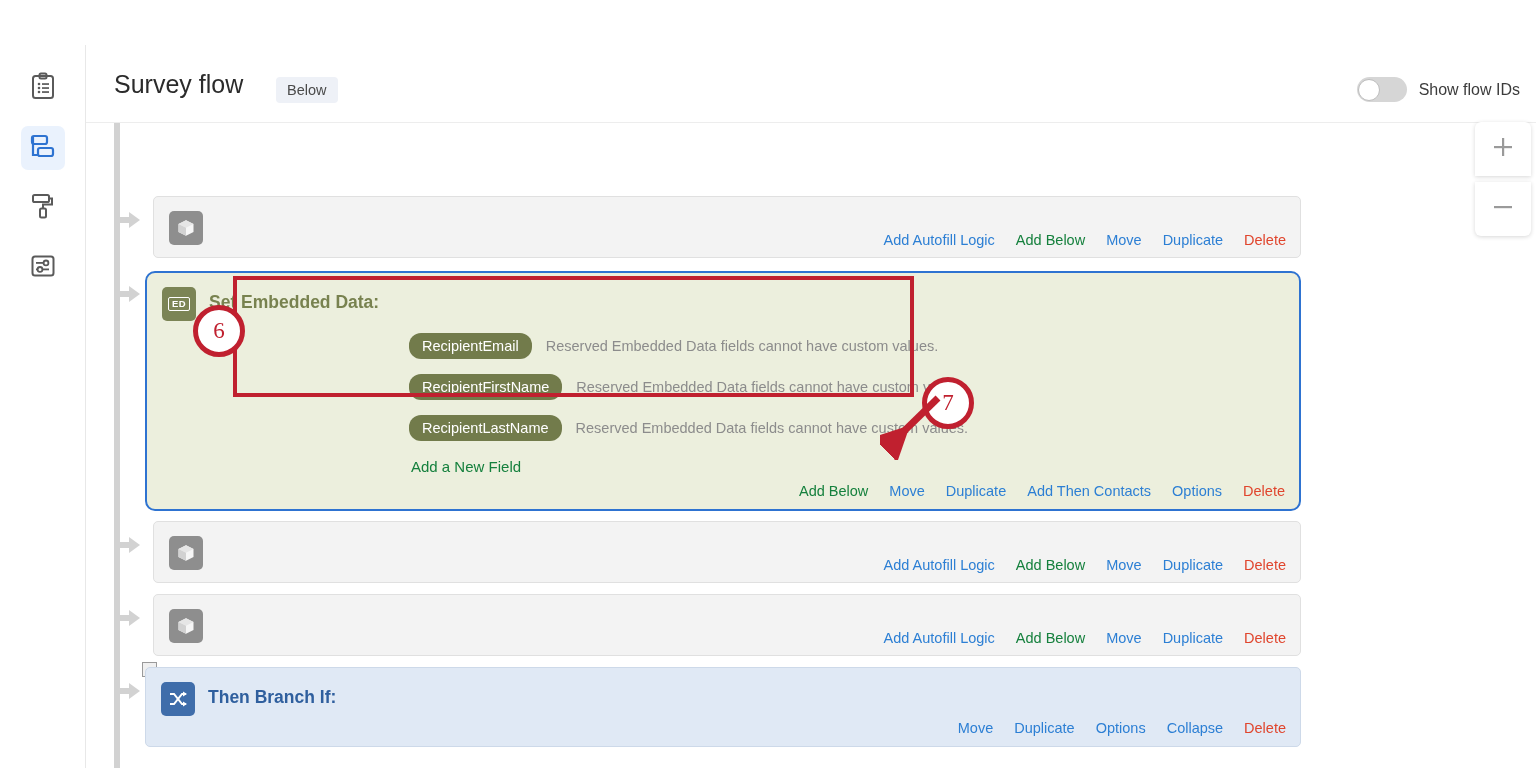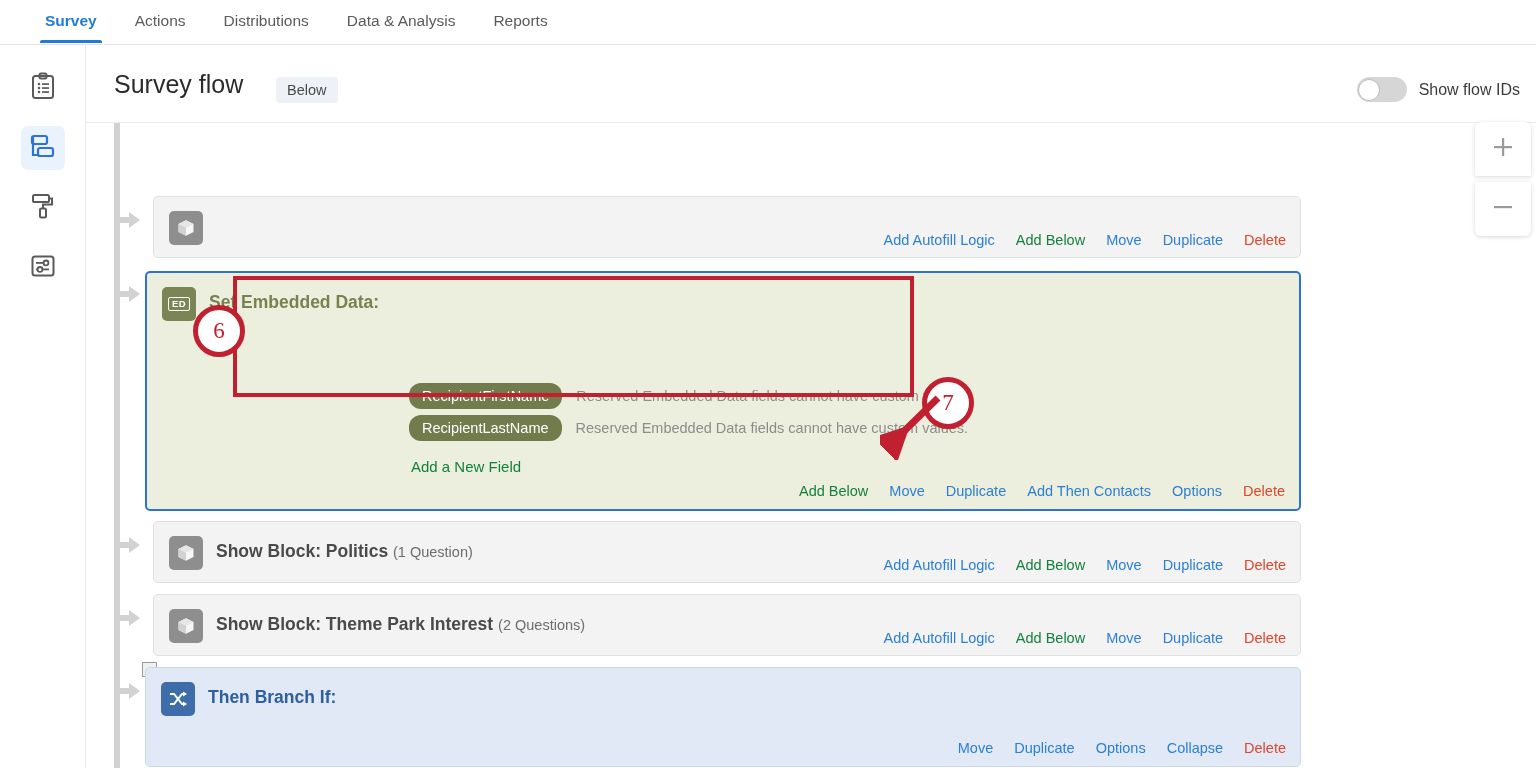--- a/index.html
+++ b/index.html
@@ -179,27 +179,20 @@
     display: flex; align-items: center; justify-content: center;
     font-size: 23px; color: #c0202f; font-family: "Liberation Serif", serif;
   }
   .anno-svg { position: absolute; pointer-events: none; }
 </style>
 </head>
 <body>
 
 <div class="page">
 
-  <div class="topnav">
-    <div class="nav-tab active">Survey</div>
-    <div class="nav-tab">Actions</div>
-    <div class="nav-tab">Distributions</div>
-    <div class="nav-tab">Data &amp; Analysis</div>
-    <div class="nav-tab">Reports</div>
-  </div>
 
   <div class="rail">
     <div class="rail-btn" style="top:21px;">
       <span>
         <svg width="26" height="28" viewBox="0 0 26 28" fill="none">
           <rect x="3" y="4" width="20" height="22" rx="2.5" stroke="#5a5a5a" stroke-width="2"></rect>
           <rect x="9.5" y="1.5" width="7" height="5" rx="1.5" stroke="#5a5a5a" stroke-width="2"></rect>
           <circle cx="9" cy="12" r="1.3" fill="#5a5a5a"></circle>
             <rect x="12" y="11.2" width="7" height="1.7" fill="#5a5a5a"></rect>
           <circle cx="9" cy="16" r="1.3" fill="#5a5a5a"></circle>
@@ -288,27 +281,31 @@
         </div>
         <div class="links" style="bottom:9px;">
           <span class="link">Add Autofill Logic</span>
           <span class="link green">Add Below</span>
           <span class="link">Move</span>
           <span class="link">Duplicate</span>
           <span class="link red">Delete</span>
         </div>
       </div>
 
-      <div class="card embedded" style="left:59px; top:148px; width:1156px; height:240px;">
+      <div class="card embedded" style="left:59px; top:148px; width:1156px; height:240px;border-radius:10px;">
         <div class="blk-icon olive">
           <span class="ed-text">ED</span>
         </div>
         <div class="blk-title olive">Set Embedded Data:</div>
 
-        <div class="ed-row" style="left:262px; top:110px;">
+        <div class="ed-row" style="left:262px; top:60px;">
+          <span class="ed-pill">RecipientEmail</span>
+          <span class="ed-note">Reserved Embedded Data fields cannot have custom values.</span>
+        </div>
+        <div class="ed-row" style="left:262px; top:101px;">
           <span class="ed-pill">RecipientFirstName</span>
           <span class="ed-note">Reserved Embedded Data fields cannot have custom values.</span>
         </div>
         <div class="ed-row" style="left:262px; top:142px;">
           <span class="ed-pill">RecipientLastName</span>
           <span class="ed-note">Reserved Embedded Data fields cannot have custom values.</span>
         </div>
 
         <div class="add-field" style="top:185px;">Add a New Field</div>
 
@@ -323,58 +320,50 @@
       </div>
 
       <div class="card block" style="left:67px; top:398px; width:1148px; height:62px;">
         <div class="blk-icon grey">
           <svg width="20" height="20" viewBox="0 0 20 20" fill="none">
             <path d="M10 2.2 17.5 6v8L10 17.8 2.5 14V6z" fill="#fff" opacity=".92"></path>
             <path d="M10 2.2 17.5 6 10 9.8 2.5 6z" fill="#e6e6e6"></path>
             <path d="M10 9.8v8L2.5 14V6z" fill="#d2d2d2"></path>
           </svg>
         </div>
-        <div class="blk-title">
-          <span>Show Block: Politics</span>
-          <span class="qcount">(1 Question)</span>
-        </div>
         <div class="links" style="bottom:9px;">
           <span class="link">Add Autofill Logic</span>
           <span class="link green">Add Below</span>
           <span class="link">Move</span>
           <span class="link">Duplicate</span>
           <span class="link red">Delete</span>
         </div>
       </div>
 
       <div class="card block" style="left:67px; top:471px; width:1148px; height:62px;">
         <div class="blk-icon grey">
           <svg width="20" height="20" viewBox="0 0 20 20" fill="none">
             <path d="M10 2.2 17.5 6v8L10 17.8 2.5 14V6z" fill="#fff" opacity=".92"></path>
             <path d="M10 2.2 17.5 6 10 9.8 2.5 6z" fill="#e6e6e6"></path>
             <path d="M10 9.8v8L2.5 14V6z" fill="#d2d2d2"></path>
           </svg>
         </div>
-        <div class="blk-title">
-          <span>Show Block: Theme Park Interest</span>
-          <span class="qcount">(2 Questions)</span>
-        </div>
         <div class="links" style="bottom:9px;">
           <span class="link">Add Autofill Logic</span>
           <span class="link green">Add Below</span>
           <span class="link">Move</span>
           <span class="link">Duplicate</span>
           <span class="link red">Delete</span>
         </div>
       </div>
 
       <div class="collapse-box" style="left:56px; top:539px;">
         <i></i>
       </div>
-      <div class="card branch" style="left:59px; top:544px; width:1156px; height:100px;">
+      <div class="card branch" style="left:59px; top:544px; width:1156px; height:80px;">
         <div class="blk-icon blue">
           <svg width="20" height="20" viewBox="0 0 20 20" fill="none">
             <path d="M2 5h4l8 10h4" stroke="#fff" stroke-width="2" fill="none"></path>
             <path d="M2 15h4l8-10h4" stroke="#fff" stroke-width="2" fill="none"></path>
             <path d="M15 2.5 19 5l-4 2.5z" fill="#fff"></path>
             <path d="M15 12.5 19 15l-4 2.5z" fill="#fff"></path>
           </svg>
         </div>
         <div class="blk-title blue">Then Branch If:</div>
         <div class="links" style="bottom:10px;">

